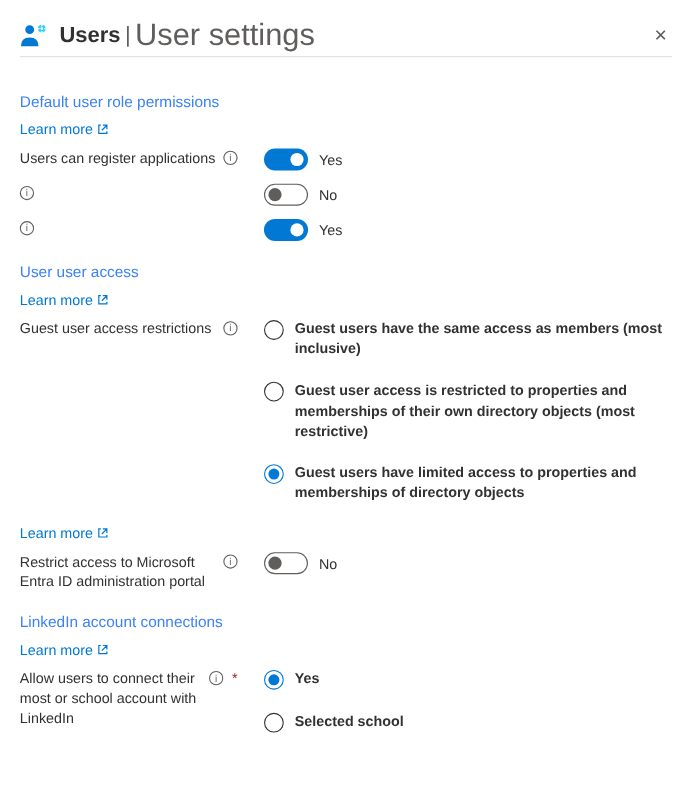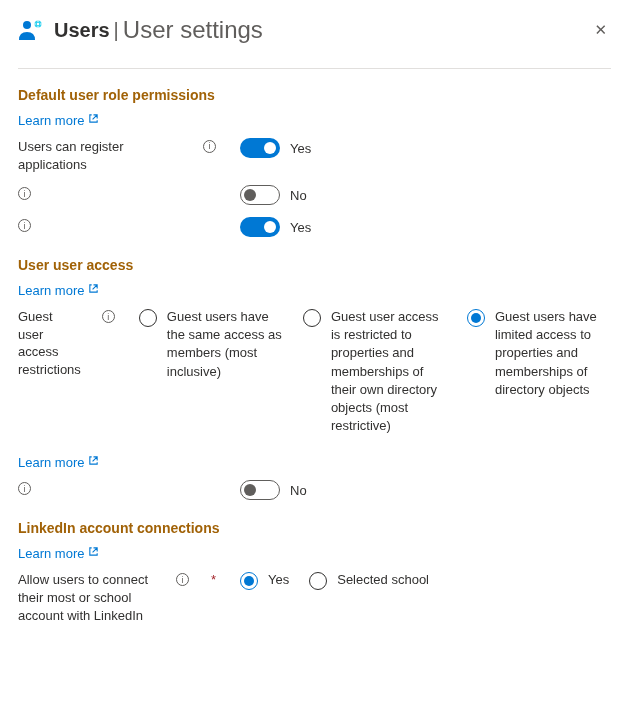--- a/index.html
+++ b/index.html
@@ -7,80 +7,81 @@
       font-family: "Segoe UI", -apple-system, sans-serif;
       font-size: 13px;
       color: #323130;
       width: 629px;
       background: #fff;
       padding: 16px 18px;
     }
     .header {
       display: flex;
       align-items: center;
-      padding-bottom: 24px;
+      padding-bottom: 3px;
       border-bottom: 1px solid #e1dfdd;
-      margin-bottom: 18px;
+      margin-bottom: 32px;
     }
     .header .icon-wrap {
       width: 28px;
       height: 28px;
       margin-right: 8px;
       display: flex;
       align-items: center;
       justify-content: center;
     }
     .header-title {
       font-size: 20px;
       font-weight: 600;
       color: #323130;
     }
     .header-sub {
-      font-size: 24px;
+      font-size: 28px;
       font-weight: 400;
       color: #605e5c;
     }
     .header-divider {
       font-size: 20px;
       font-weight: 400;
       color: #605e5c;
       margin: 0 4px;
     }
     .close-btn {
       margin-left: auto;
       font-size: 15px;
       color: #605e5c;
       cursor: pointer;
       padding: 4px;
     }
     .section-title {
       font-size: 14px;
-      font-weight: 700;
-      color: #a16207;
+      font-weight: 400;
+      color: #3b82f6;
       margin-top: 6px;
       margin-bottom: 10px;
     }
     .learn-more {
       color: #0078d4;
       font-size: 13px;
       cursor: pointer;
       display: inline-flex;
+      align-items: center;
       gap: 4px;
       margin-bottom: 10px;
     }
     .setting-row {
       display: flex;
       align-items: flex-start;
       margin-bottom: 12px;
     }
     .setting-label {
       width: 222px;
       display: flex;
       align-items: flex-start;
-      gap: 21px;
+      gap: 7px;
       color: #323130;
       line-height: 1.35;
       padding-right: 24px;
     }
     .setting-label-text {
       flex: 1;
     }
     .info-icon {
       display: inline-flex;
       align-items: center;
@@ -135,22 +136,23 @@
       background: #605e5c;
       left: 3px;
     }
     .toggle-value {
       font-size: 13px;
       color: #323130;
     }
     
     .radio-group {
       display: flex;
-      flex-direction: row;
+      flex-direction: column;
       gap: 20px;
+      font-weight: bold;
     }
     .radio-option {
       display: flex;
       align-items: flex-start;
       gap: 10px;
       cursor: pointer;
     }
     .radio-circle {
       width: 18px;
       height: 18px;
@@ -292,20 +294,21 @@
     <span>Learn more</span>
     <span class="ext-link-icon">
       <svg width="11" height="11" viewBox="0 0 12 12">
           <path d="M4 2H2v8h8V8M6 2h4v4M10 2L5 7" stroke="#0078d4" stroke-width="1.2" fill="none"></path>
         </svg>
     </span>
   </a>
 
   <div class="setting-row">
     <div class="setting-label">
+      <span class="setting-label-text">Restrict access to Microsoft Entra ID administration portal</span>
       <span class="info-icon">i</span>
     </div>
     <div class="control-col">
       <div class="toggle off">
           <div class="knob"></div>
         </div>
       <span class="toggle-value">No</span>
     </div>
   </div>
 </div>

